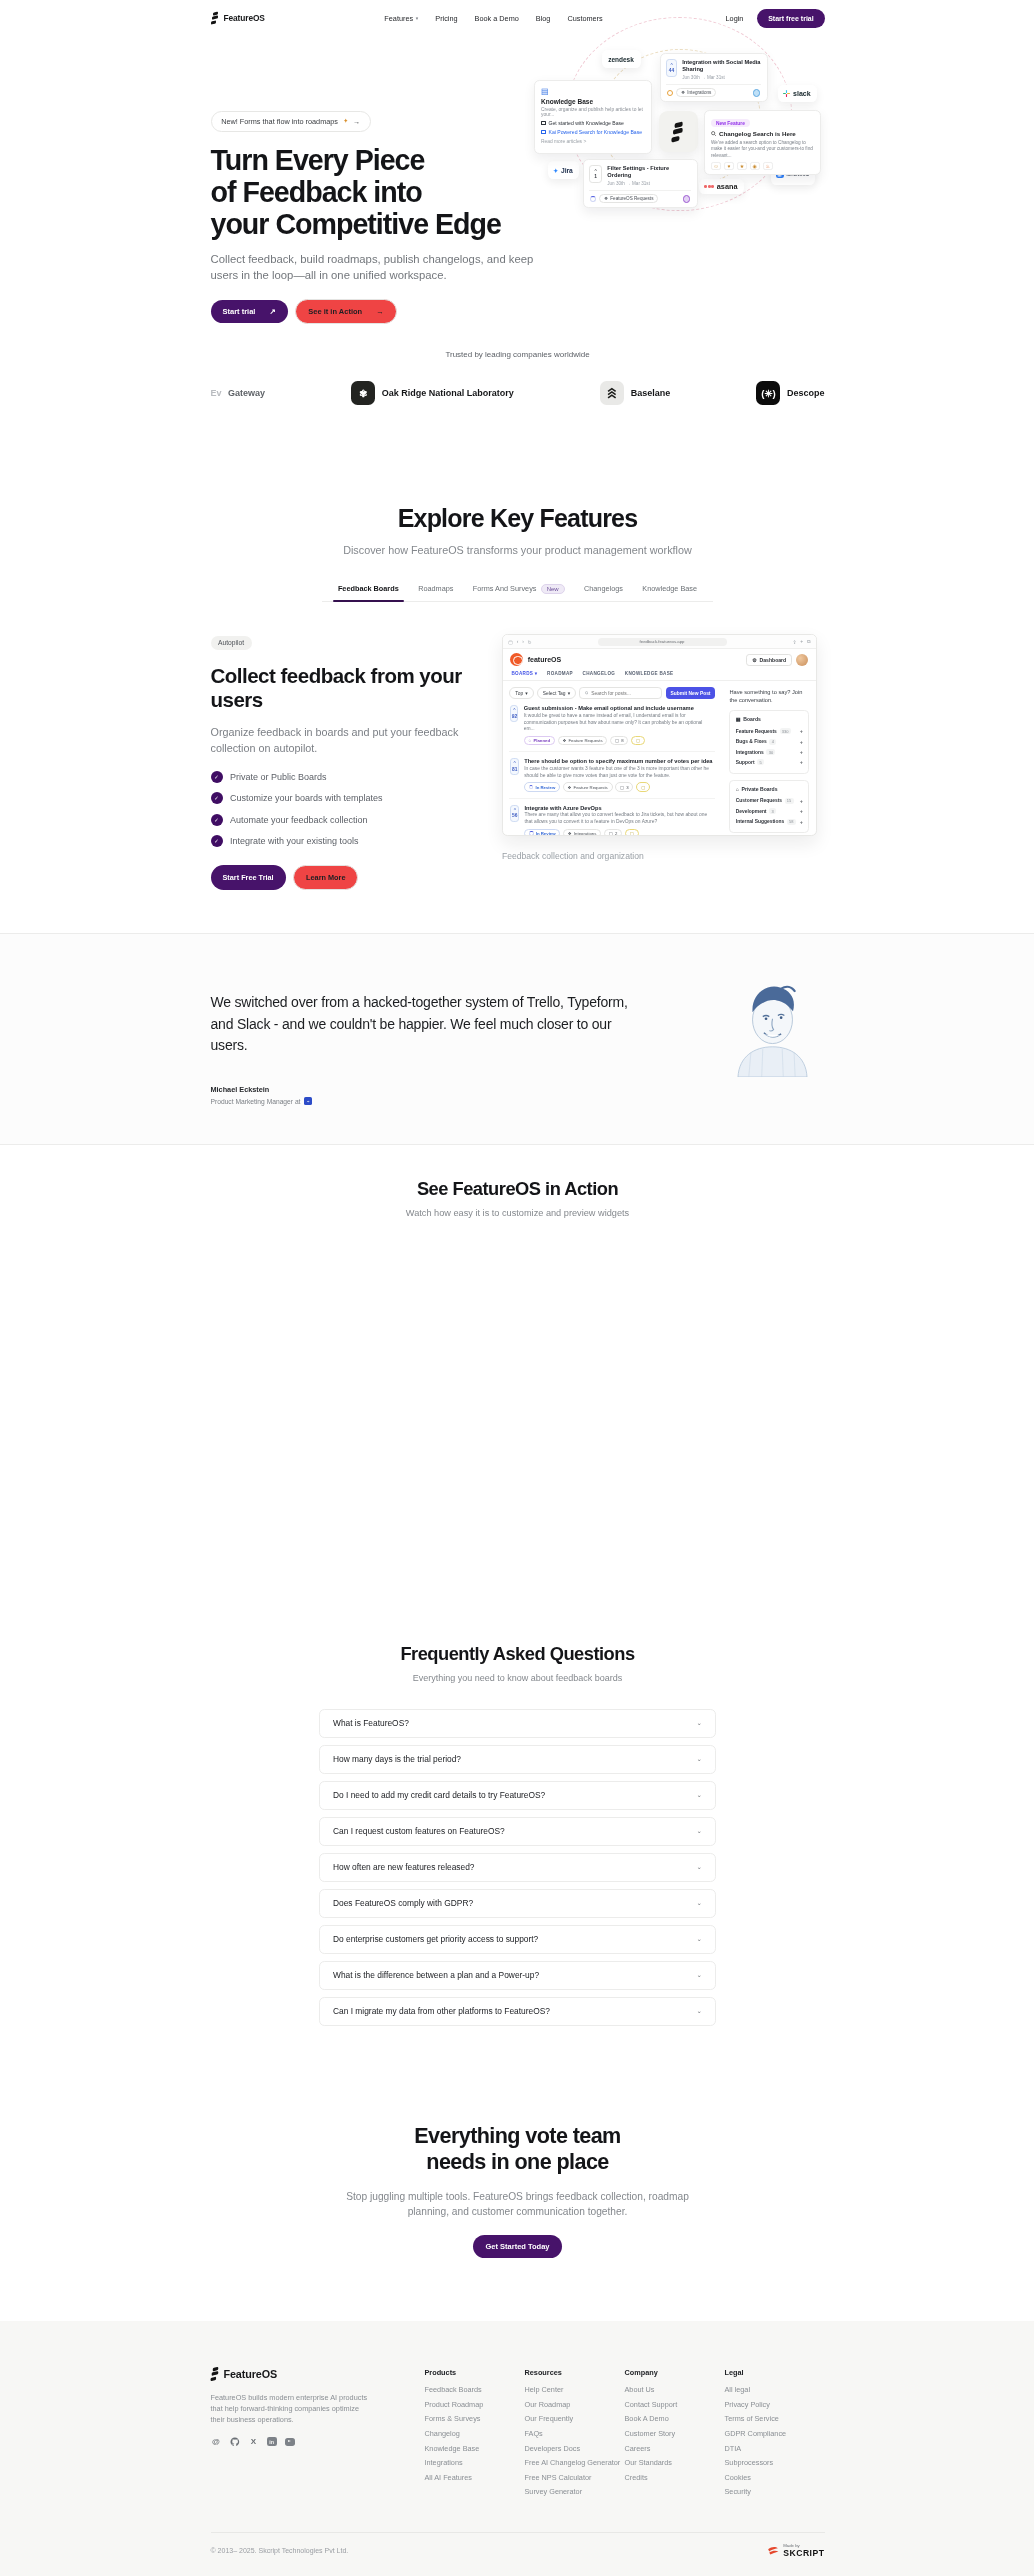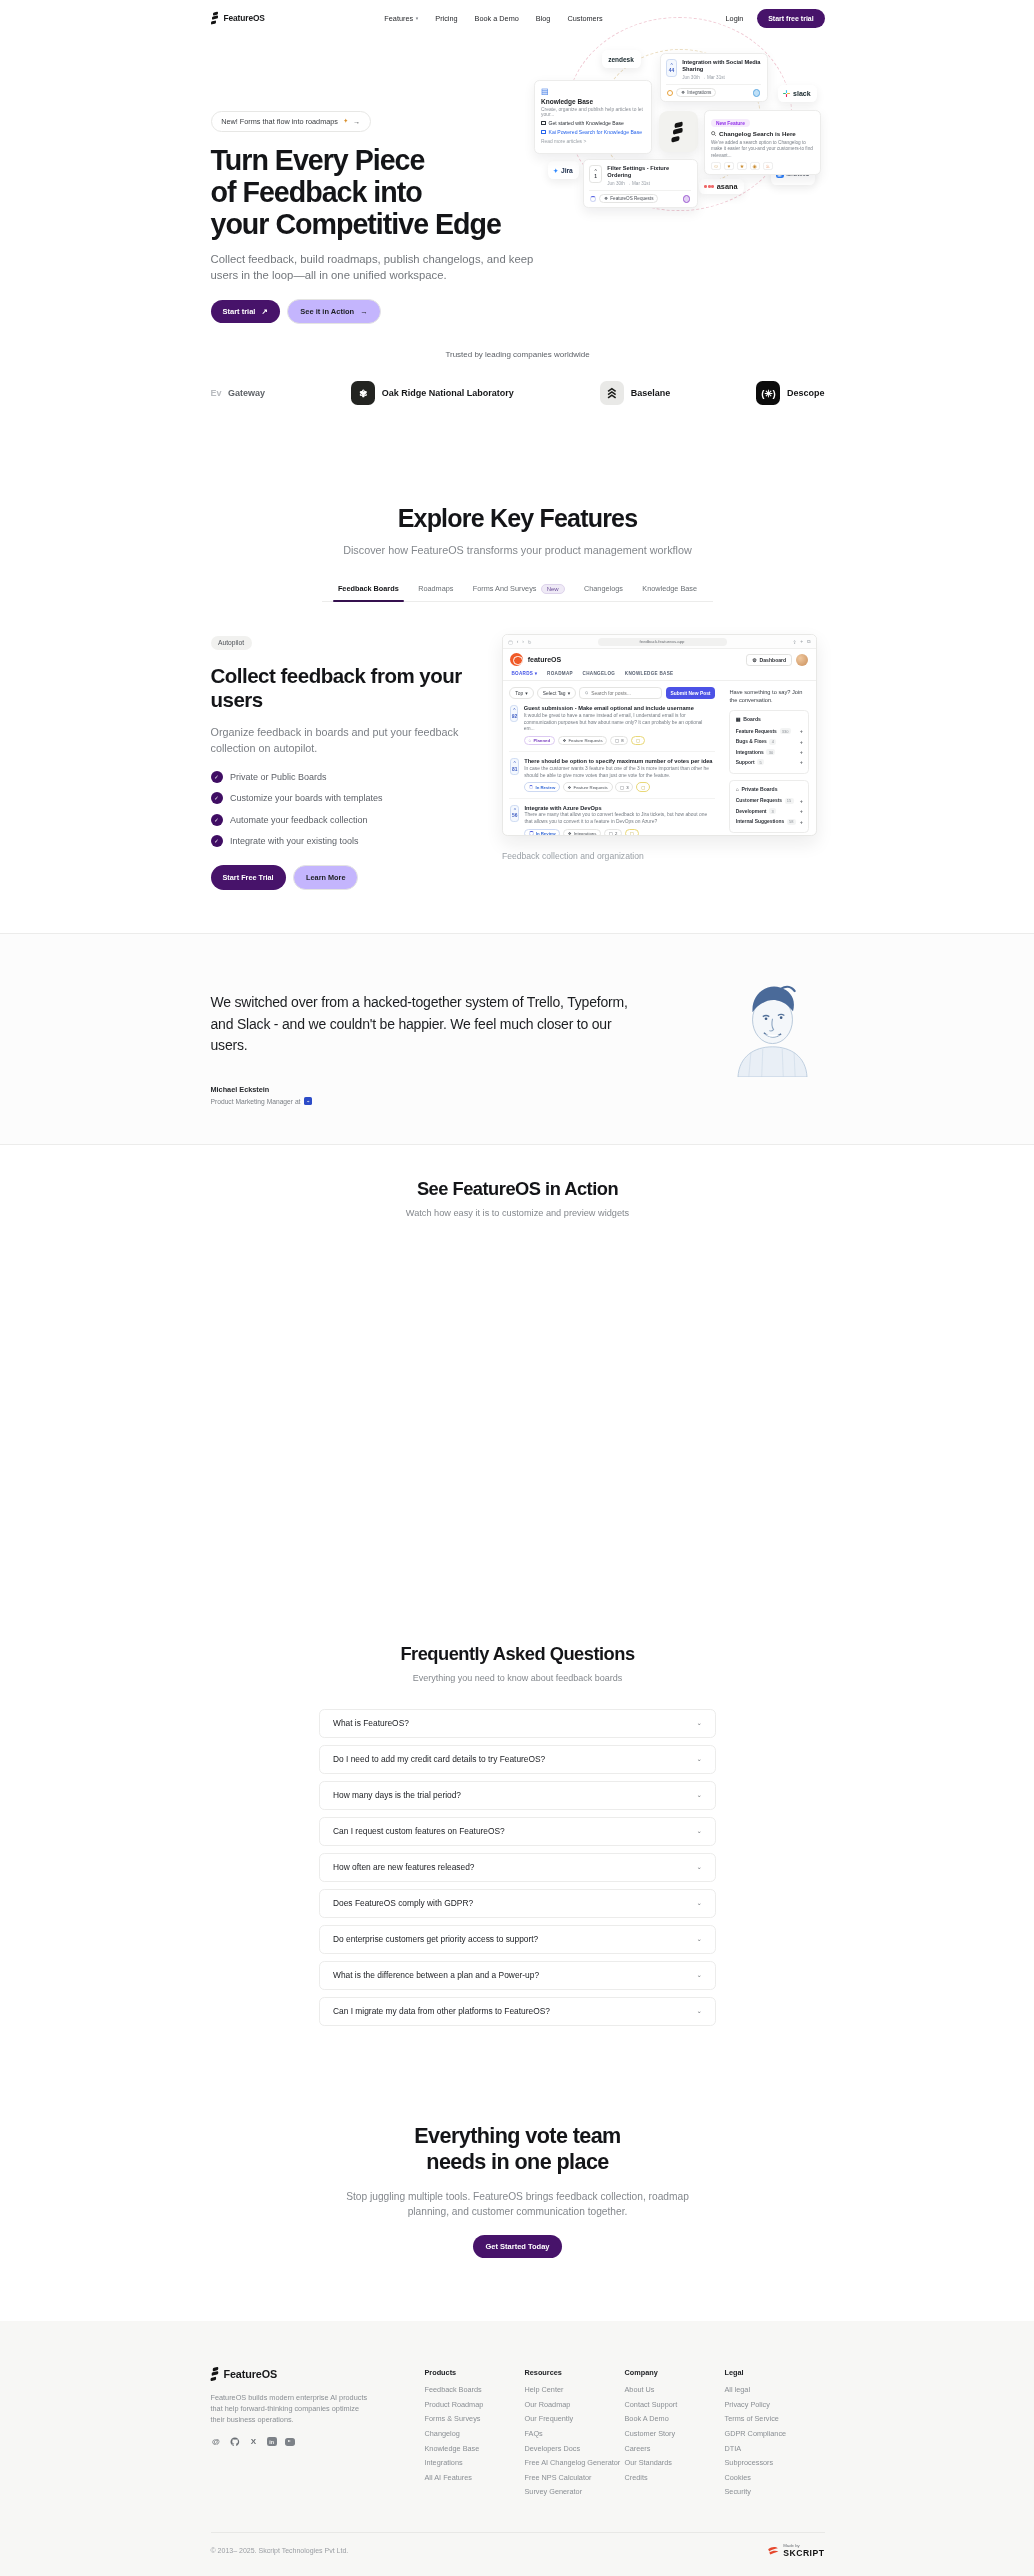--- a/index.html
+++ b/index.html
@@ -28,22 +28,22 @@
   .header-cta { font-size:7px; padding:6px 10.8px; }
 
   
   .hero { height:291px; padding-top:75px; }
   .hero-badge { display:inline-flex; align-items:center; gap:4.9px; border:0.5px solid #e7e7e5; border-radius:538px; padding:4.9px 9.7px; font-size:7.3px; color:#3a3d41; background:#fff; }
   .party-glyph { color:#d98f2b; font-size:6.5px; }
   .badge-arrow { color:#3a3d41; font-size:7px; }
   .hero h1 { margin-top:12px; font-size:28.6px; line-height:32px; letter-spacing:-1px; font-weight:bold; color:#141518; }
   .hero-desc { margin-top:10.8px; font-size:11.3px; line-height:16.7px; color:#73777c; max-width:345px; }
   .hero-btns { margin-top:15px; display:flex; gap:7.5px; align-items:center; }
-  .btn-lg { font-size:7.5px; padding:7px 12px; display:inline-flex; align-items:center; gap:6px; }
-  .btn-outline { background:#c4b5fd; border:0.5px solid #e4e4e2; color:#1d1f23; }
+  .btn-lg { font-size:7.5px; padding:7px 12px; display:inline-flex; align-items:center; gap:14px; }
+  .btn-outline { background:#ef4444; border:0.5px solid #e4e4e2; color:#1d1f23; }
 
   
   .hero-illo { position:absolute; left:323px; top:2.2px; width:291px; height:181px; }
   .illo-arc { position:absolute; border-radius:50%; }
   .arc1 { width:226px; height:194px; left:32px; top:-21.6px; border:0.5px dashed #e7a9b9; opacity:.6; }
   .arc2 { width:162px; height:140px; left:65px; top:10.8px; border:0.5px dashed #dcc28f; opacity:.55; }
   .illo-card { position:absolute; background:#fff; border:0.5px solid #ececeb; border-radius:5.4px; box-shadow:0 4.3px 12px rgba(20,20,30,.07); }
   .illo-chip { position:absolute; background:#fff; border-radius:5.4px; box-shadow:0 3.2px 8.6px rgba(20,20,30,.08); display:flex; align-items:center; justify-content:center; gap:2.7px; font-weight:bold; color:#16262b; }
   .kb-card { left:0; top:42px; width:118px; height:74px; padding:6px 6.5px; }
   .kb-book { color:#2f6fe4; font-size:8px; }
@@ -686,25 +686,25 @@
 
   <section class="faq">
     <h2>Frequently Asked Questions</h2>
     <div class="section-sub faq-sub">Everything you need to know about feedback boards</div>
     <div class="faq-list">
       <div class="faq-item">
           <span class="faq-q">What is FeatureOS?</span>
           <span class="faq-chev">⌄</span>
         </div>
       <div class="faq-item">
+          <span class="faq-q">How many days is the trial period?</span>
+          <span class="faq-chev">⌄</span>
+        </div>
+      <div class="faq-item">
           <span class="faq-q">Do I need to add my credit card details to try FeatureOS?</span>
-          <span class="faq-chev">⌄</span>
-        </div>
-      <div class="faq-item">
-          <span class="faq-q">How many days is the trial period?</span>
           <span class="faq-chev">⌄</span>
         </div>
       <div class="faq-item">
           <span class="faq-q">Can I request custom features on FeatureOS?</span>
           <span class="faq-chev">⌄</span>
         </div>
       <div class="faq-item">
           <span class="faq-q">How often are new features released?</span>
           <span class="faq-chev">⌄</span>
         </div>

